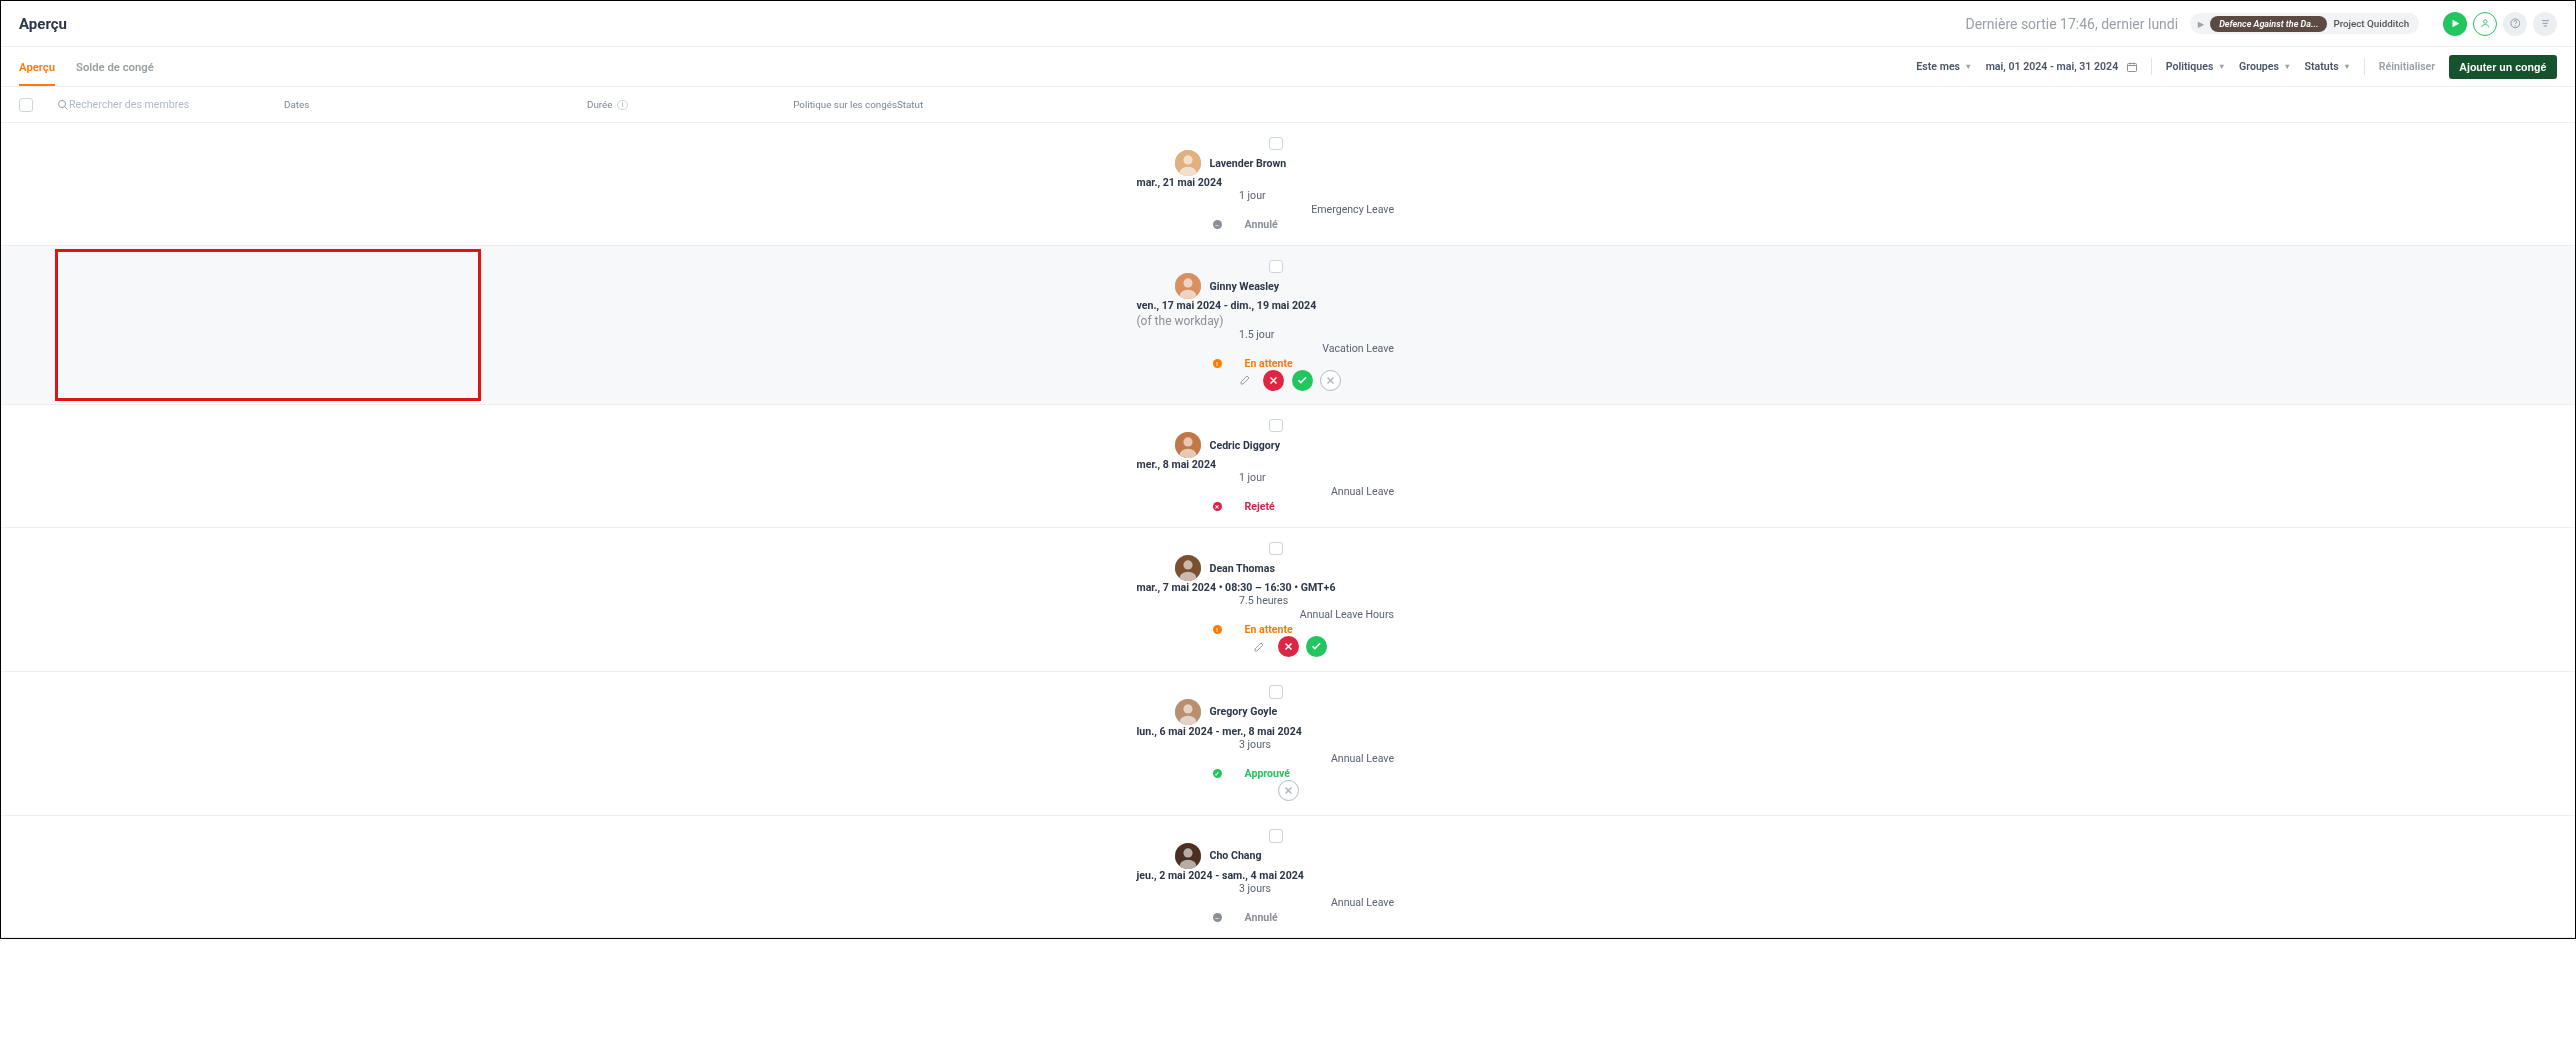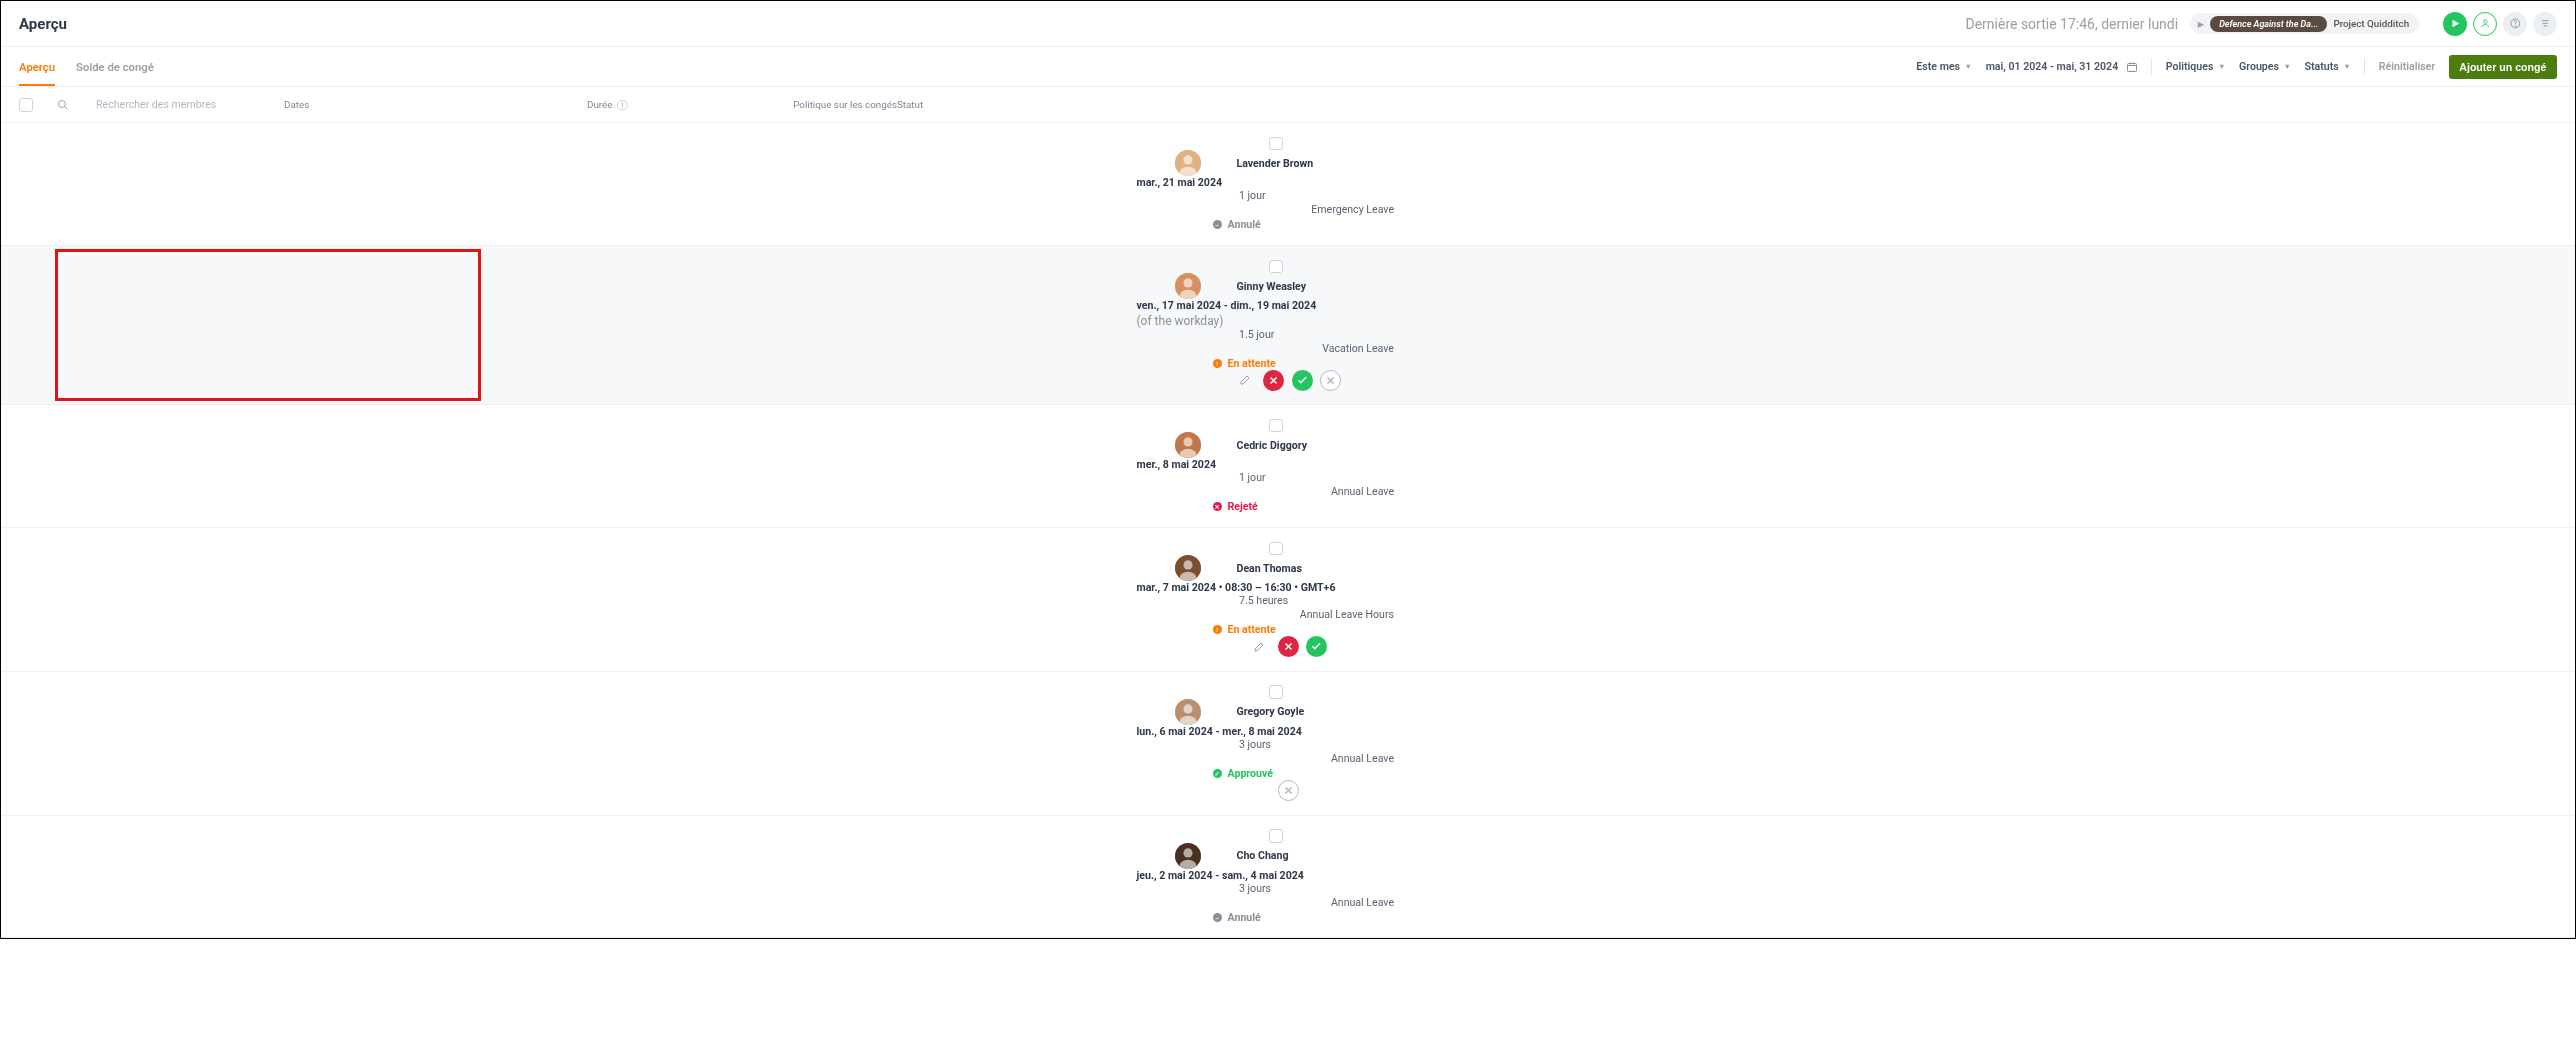--- a/index.html
+++ b/index.html
@@ -26,47 +26,47 @@
   .tabs { display: flex; gap: 21px; }
   .tab { padding: 13.6px 0 10.6px; font-size: 11.3px; font-weight: 600; color: #9aa0a6; cursor: pointer; border-bottom: 2.3px solid transparent; }
   .tab.active { color: #ff7a00; border-bottom-color: #ff7a00; }
   .toolbar-spacer { flex: 1; }
   .toolbar-right { display: flex; align-items: center; gap: 13.6px; padding-bottom: 7.6px; }
   .dd { display: inline-flex; align-items: center; gap: 4.5px; color: #4a5568; font-size: 10.6px; font-weight: 600; cursor: pointer; }
   .dd .caret { color: #9aa0a6; font-size: 7.6px; }
   .date-range { color: #4a5568; font-size: 10.6px; font-weight: 600; display: inline-flex; align-items: center; gap: 7.6px; }
   .vsep { width: 0.8px; height: 16.6px; background: #e2e4e8; }
   .reset { color: #9aa0a6; font-size: 10.6px; font-weight: 600; cursor: pointer; }
-  .add-btn { background: #4d7c0f; color: #fff; border: none; border-radius: 3px; padding: 6px 10.6px; font-size: 10.6px; font-weight: 600; cursor: pointer; }
+  .add-btn { background: #14532d; color: #fff; border: none; border-radius: 3px; padding: 6px 10.6px; font-size: 10.6px; font-weight: 600; cursor: pointer; }
 
   
   .thead { display: flex; align-items: center; padding: 10.6px 18px; border-bottom: 0.8px solid #eee; color: #7b8794; font-size: 9.8px; }
   .col-check { width: 38px; display: flex; align-items: center; }
   .chk { width: 13.6px; height: 13.6px; border: 1.1px solid #cbd5e0; border-radius: 3px; background: #fff; cursor: pointer; }
-  .col-member { width: 227px; display: flex; align-items: center; gap: 27px; }
+  .col-member { width: 227px; display: flex; align-items: center; gap: 0; }
   .col-dates { width: 303px; }
   .col-duration { width: 98px; display: flex; align-items: flex-end; gap: 4.5px; }
   .col-policy { width: 212px; text-align: right; }
   .col-status { width: 151px; }
   .col-actions { flex: 1; display: flex; justify-content: flex-end; gap: 7.6px; align-items: center; }
   .search-icon { color: #9aa0a6; }
   .search-ph { color: #b0b7c3; font-size: 10.6px; }
   .info-icon { width: 10.6px; height: 10.6px; border: 0.8px solid #cbd5e0; border-radius: 50%; display: inline-flex; align-items: center; justify-content: center; font-size: 6.8px; color: #9aa0a6; }
 
   
   .trow { display: flex; align-items: center; padding: 13.6px 18px; border-bottom: 0.8px solid #eee; position: relative; flex-direction: column; }
   .trow.hover { background: #f7f8f9; }
   .highlight-frame { position: absolute; border: 3px solid #e11313; pointer-events: none; }
   .avatar { width: 26px; height: 26px; border-radius: 50%; background: #d8c0a8; display: inline-block; flex-shrink: 0; overflow: hidden; }
   .avatar svg { width: 100%; height: 100%; }
   .member-name { font-weight: 700; color: #2d3748; font-size: 10.6px; margin-left: 9px; }
   .date-main { font-weight: 700; color: #2d3748; font-size: 10.6px; }
   .date-sub { color: #8a8f98; font-size: 12px; margin-top: 1.5px; }
   .dur, .pol { color: #5a6270; font-size: 10.6px; }
-  .status { display: inline-flex; align-items: center; gap: 6px; font-weight: 700; font-size: 10.6px; }
+  .status { display: inline-flex; align-items: center; gap: 23px; font-weight: 700; font-size: 10.6px; }
   .dot { width: 9px; height: 9px; border-radius: 50%; display: inline-flex; align-items: center; justify-content: center; font-size: 6px; color: #fff; flex-shrink: 0; }
   .st-grey .dot { background: #8a8f98; } .st-grey span.lbl { color: #8a8f98; }
   .st-orange .dot { background: #ff7a00; } .st-orange span.lbl { color: #ff7a00; }
   .st-red .dot { background: #e11d48; } .st-red span.lbl { color: #e11d48; }
   .st-green .dot { background: #22c55e; } .st-green span.lbl { color: #22c55e; }
 
   .act-btn { width: 21px; height: 21px; border-radius: 50%; display: inline-flex; align-items: center; justify-content: center; cursor: pointer; }
   .act-edit { color: #9aa0a6; }
   .act-reject { background: #dc2644; color: #fff; }
   .act-approve { background: #22c55e; color: #fff; }

